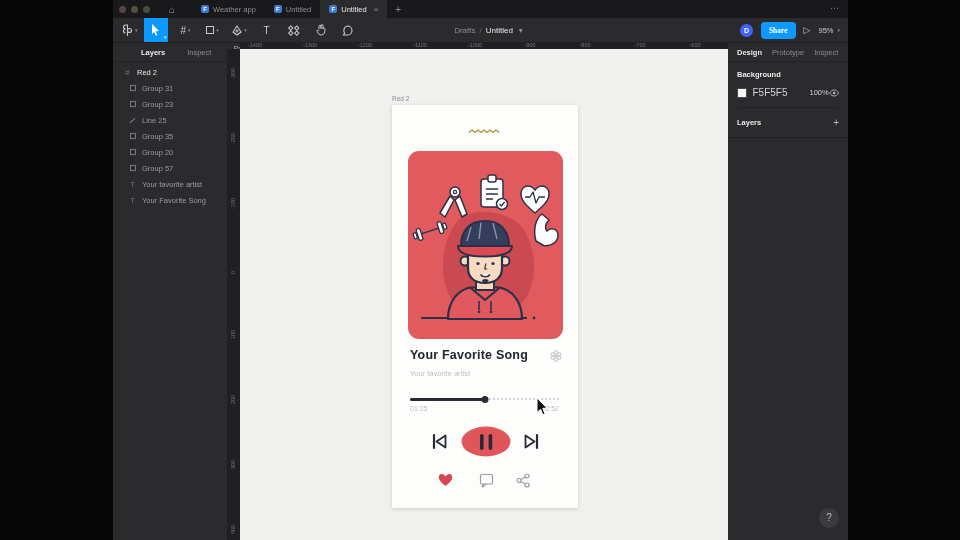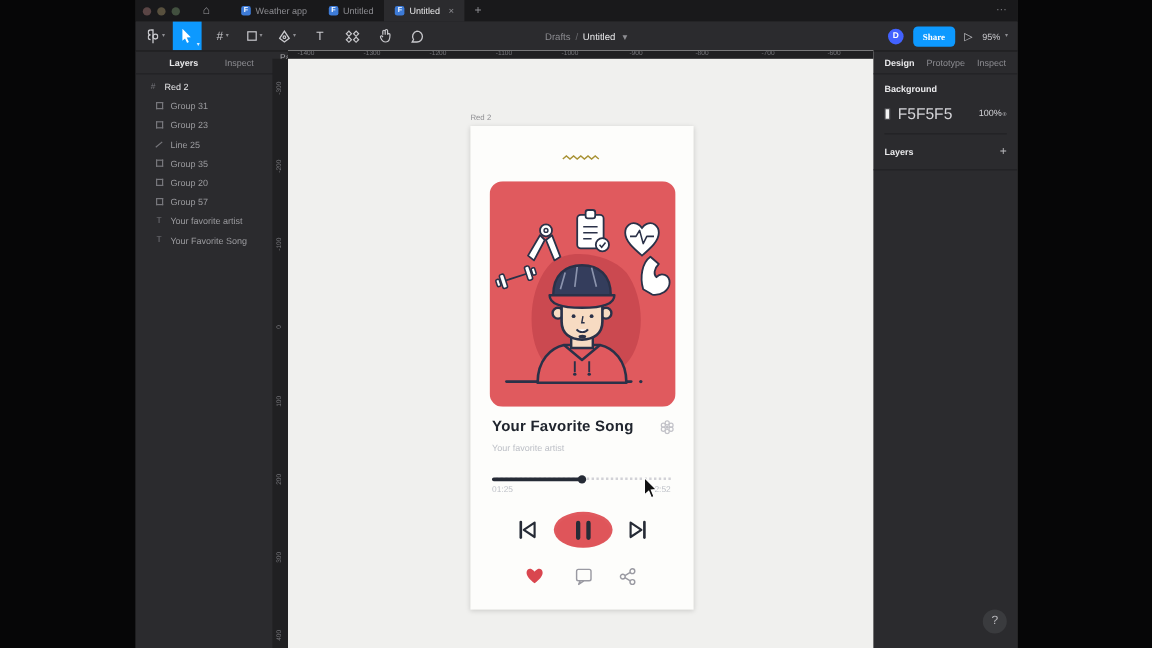--- a/index.html
+++ b/index.html
@@ -87,21 +87,21 @@
 
   
   .right-panel{position:absolute;left:615px;top:42px;width:120px;height:498px;background:#2b2b2e;border-top:1px solid #1d1d1f;}
   .rp-tabs{display:flex;align-items:center;height:19px;padding:0 9px;gap:10px;border-bottom:1px solid #222225;}
   .rp-tab{font-size:7.5px;color:#8d8d92;}
   .rp-tab.active{color:#eaeaec;font-weight:bold;}
   .rp-sec{padding:8px 9px 0 9px;}
   .rp-sec-title{font-size:7.5px;color:#eaeaec;font-weight:bold;}
   .bgrow{display:flex;align-items:center;margin-top:8px;padding-bottom:9px;border-bottom:1px solid #222225;}
   .swatch{width:10px;height:10px;background:#f5f5f5;border:1px solid #4a4a4e;border-radius:1px;}
-  .hexval{font-size:13px;color:#d4d4d8;margin-left:6px;}
+  .hexval{font-size:10px;color:#d4d4d8;margin-left:6px;}
   .opval{font-size:7.5px;color:#d4d4d8;margin-left:22px;}
   .eye{margin-left:auto;}
   .exportrow{display:flex;align-items:center;padding:9px 9px;border-bottom:1px solid #222225;}
   .exportrow .rp-sec-title{font-weight:bold;}
   .plusbtn{margin-left:auto;color:#b9b9bd;font-size:10px;}
   .helpbtn{position:absolute;left:91px;top:465px;width:20px;height:20px;border-radius:50%;background:#3a3b3e;color:#b9b9bd;font-size:10px;line-height:20px;text-align:center;}
 </style>
 </head>
 <body>
 

